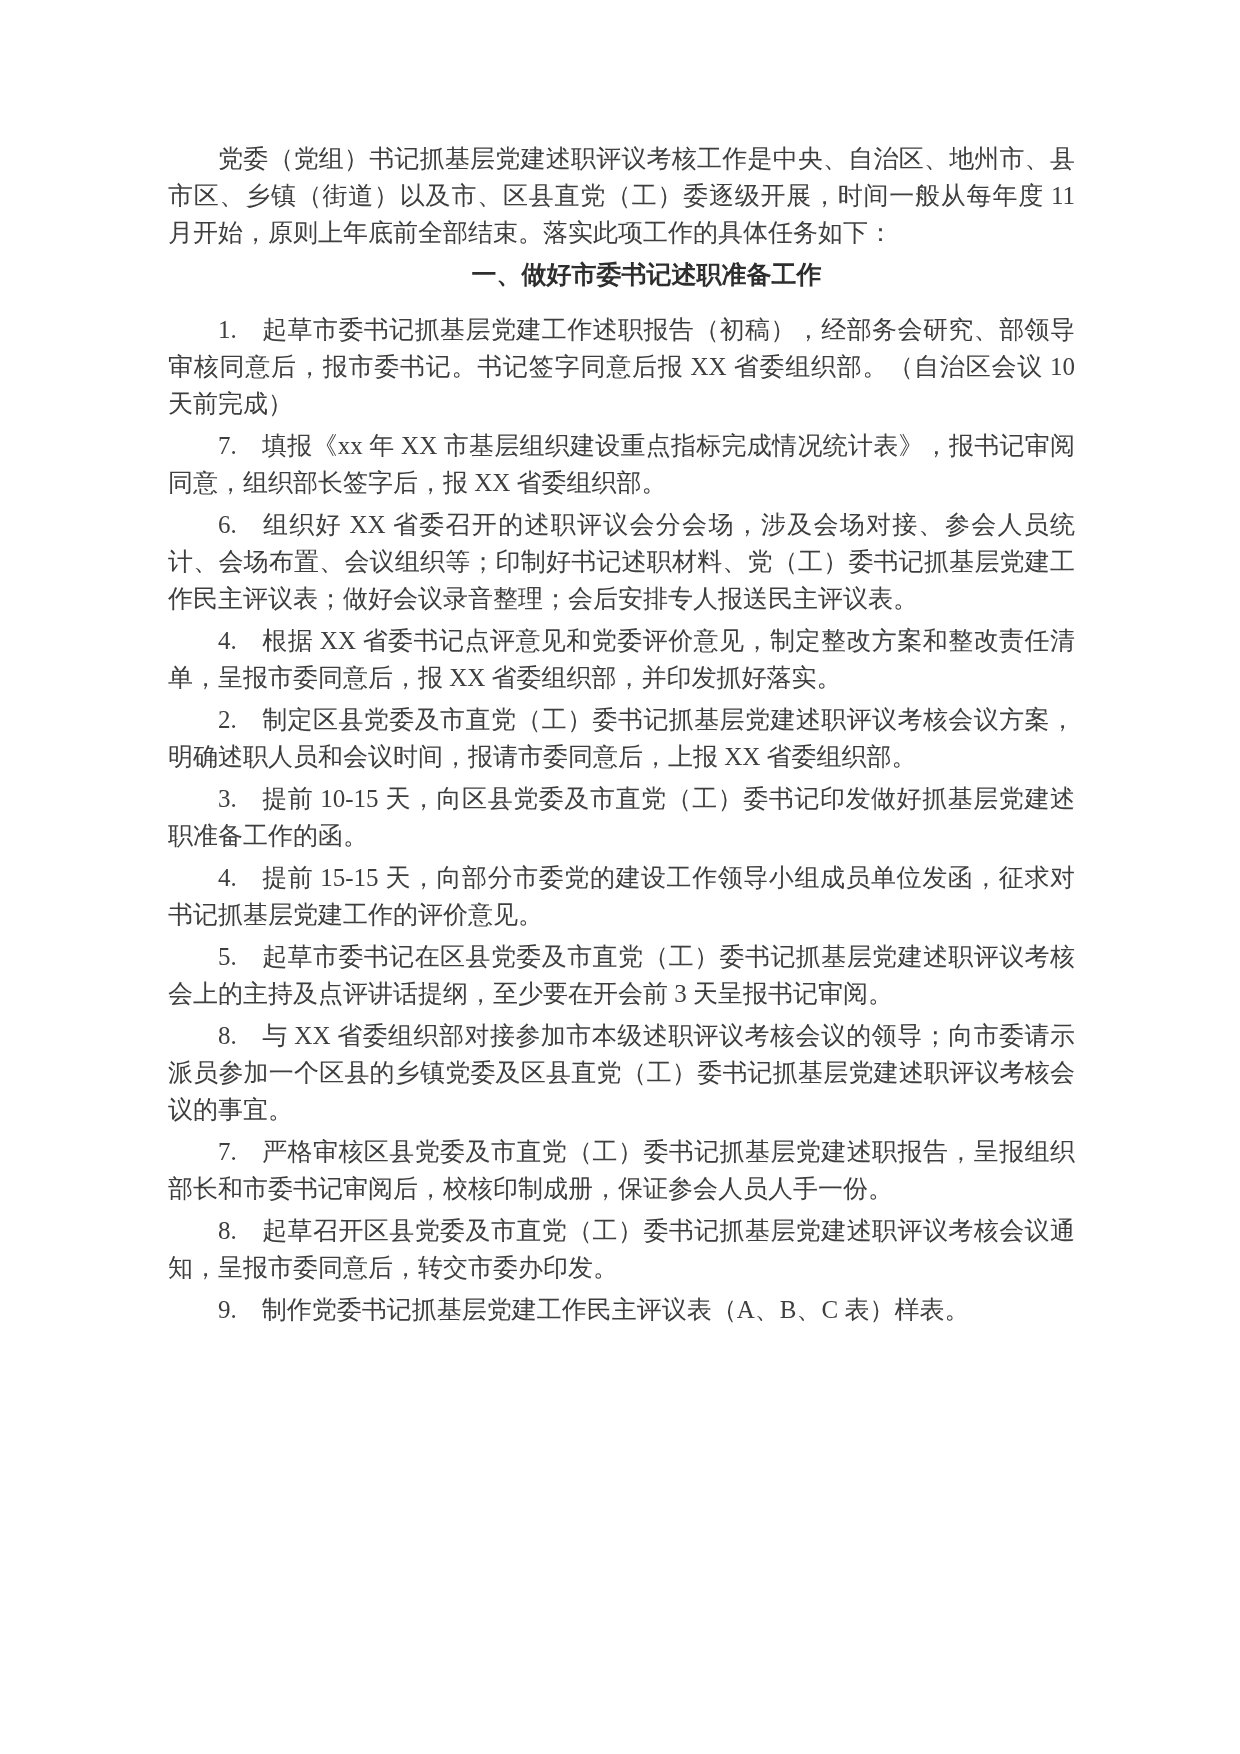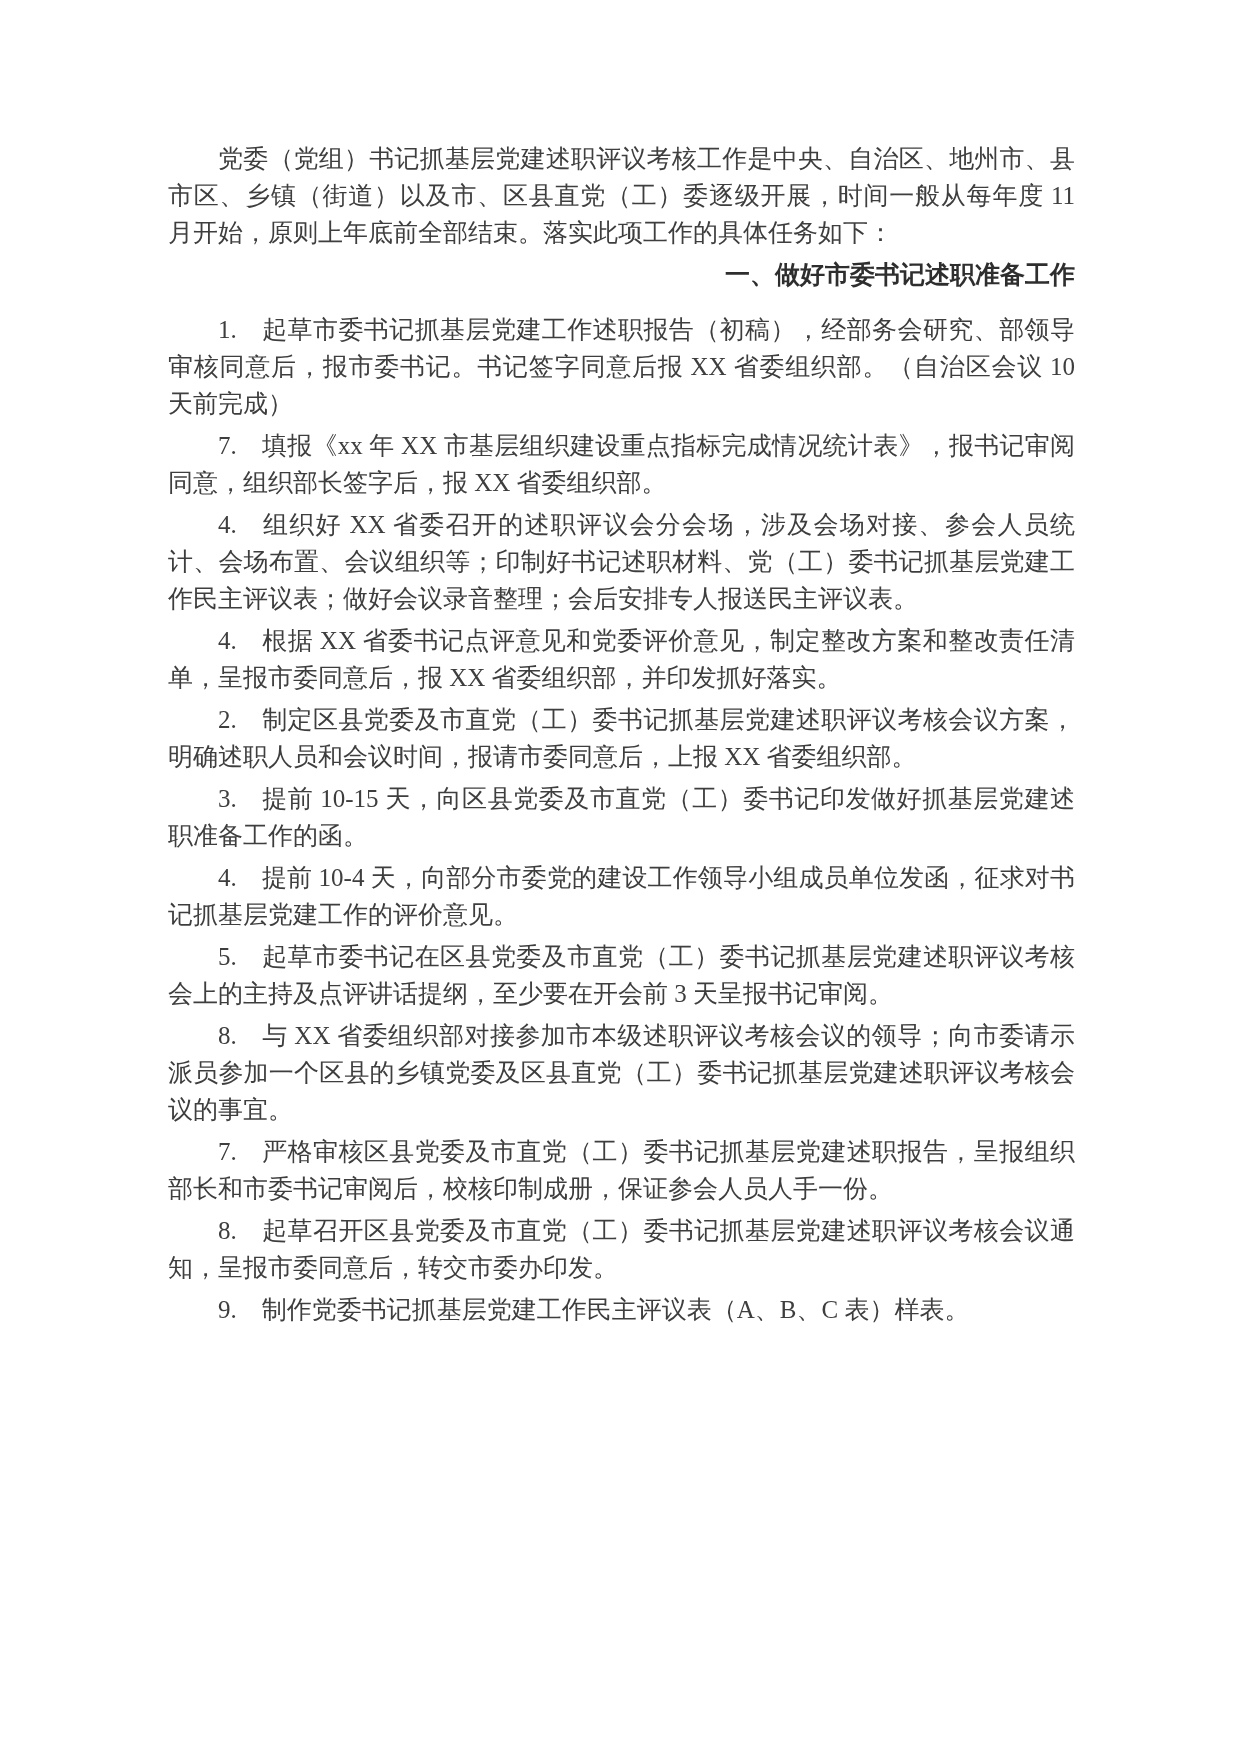--- a/index.html
+++ b/index.html
@@ -27,42 +27,42 @@
     text-align: justify;
     text-indent: 2em;
     margin: 0 0 5px 0;
   }
   .heading {
     font-family: "Liberation Sans", "DejaVu Sans", sans-serif;
     font-weight: bold;
     font-size: 25px;
     line-height: 37px;
     color: #2e2e2e;
-    text-align: right;
+    text-align: center;
     text-indent: 2em;
     margin: 0 0 18px 0;
   }
 </style>
 </head>
 <body>
 
 <div class="page">
 
   <p class="para">党委（党组）书记抓基层党建述职评议考核工作是中央、自治区、地州市、县市区、乡镇（街道）以及市、区县直党（工）委逐级开展，时间一般从每年度 11 月开始，原则上年底前全部结束。落实此项工作的具体任务如下：</p>
 
   <p class="heading">一、做好市委书记述职准备工作</p>
 
   <p class="para">1. 起草市委书记抓基层党建工作述职报告（初稿），经部务会研究、部领导审核同意后，报市委书记。书记签字同意后报 XX 省委组织部。（自治区会议 10 天前完成）</p>
   <p class="para">7. 填报《xx 年 XX 市基层组织建设重点指标完成情况统计表》，报书记审阅同意，组织部长签字后，报 XX 省委组织部。</p>
-  <p class="para">4. 组织好 XX 省委召开的述职评议会分会场，涉及会场对接、参会人员统计、会场布置、会议组织等；印制好书记述职材料、党（工）委书记抓基层党建工作民主评议表；做好会议录音整理；会后安排专人报送民主评议表。</p>
+  <p class="para">6. 组织好 XX 省委召开的述职评议会分会场，涉及会场对接、参会人员统计、会场布置、会议组织等；印制好书记述职材料、党（工）委书记抓基层党建工作民主评议表；做好会议录音整理；会后安排专人报送民主评议表。</p>
   <p class="para">4. 根据 XX 省委书记点评意见和党委评价意见，制定整改方案和整改责任清单，呈报市委同意后，报 XX 省委组织部，并印发抓好落实。</p>
 
 
   <p class="para">2. 制定区县党委及市直党（工）委书记抓基层党建述职评议考核会议方案，明确述职人员和会议时间，报请市委同意后，上报 XX 省委组织部。</p>
   <p class="para">3. 提前 10-15 天，向区县党委及市直党（工）委书记印发做好抓基层党建述职准备工作的函。</p>
-  <p class="para">4. 提前 10-4 天，向部分市委党的建设工作领导小组成员单位发函，征求对书记抓基层党建工作的评价意见。</p>
+  <p class="para">4. 提前 15-15 天，向部分市委党的建设工作领导小组成员单位发函，征求对书记抓基层党建工作的评价意见。</p>
   <p class="para">5. 起草市委书记在区县党委及市直党（工）委书记抓基层党建述职评议考核会上的主持及点评讲话提纲，至少要在开会前 3 天呈报书记审阅。</p>
   <p class="para">8. 与 XX 省委组织部对接参加市本级述职评议考核会议的领导；向市委请示派员参加一个区县的乡镇党委及区县直党（工）委书记抓基层党建述职评议考核会议的事宜。</p>
   <p class="para">7. 严格审核区县党委及市直党（工）委书记抓基层党建述职报告，呈报组织部长和市委书记审阅后，校核印制成册，保证参会人员人手一份。</p>
   <p class="para">8. 起草召开区县党委及市直党（工）委书记抓基层党建述职评议考核会议通知，呈报市委同意后，转交市委办印发。</p>
   <p class="para">9. 制作党委书记抓基层党建工作民主评议表（A、B、C 表）样表。</p>
 
 </div>
 
 </body></html>

